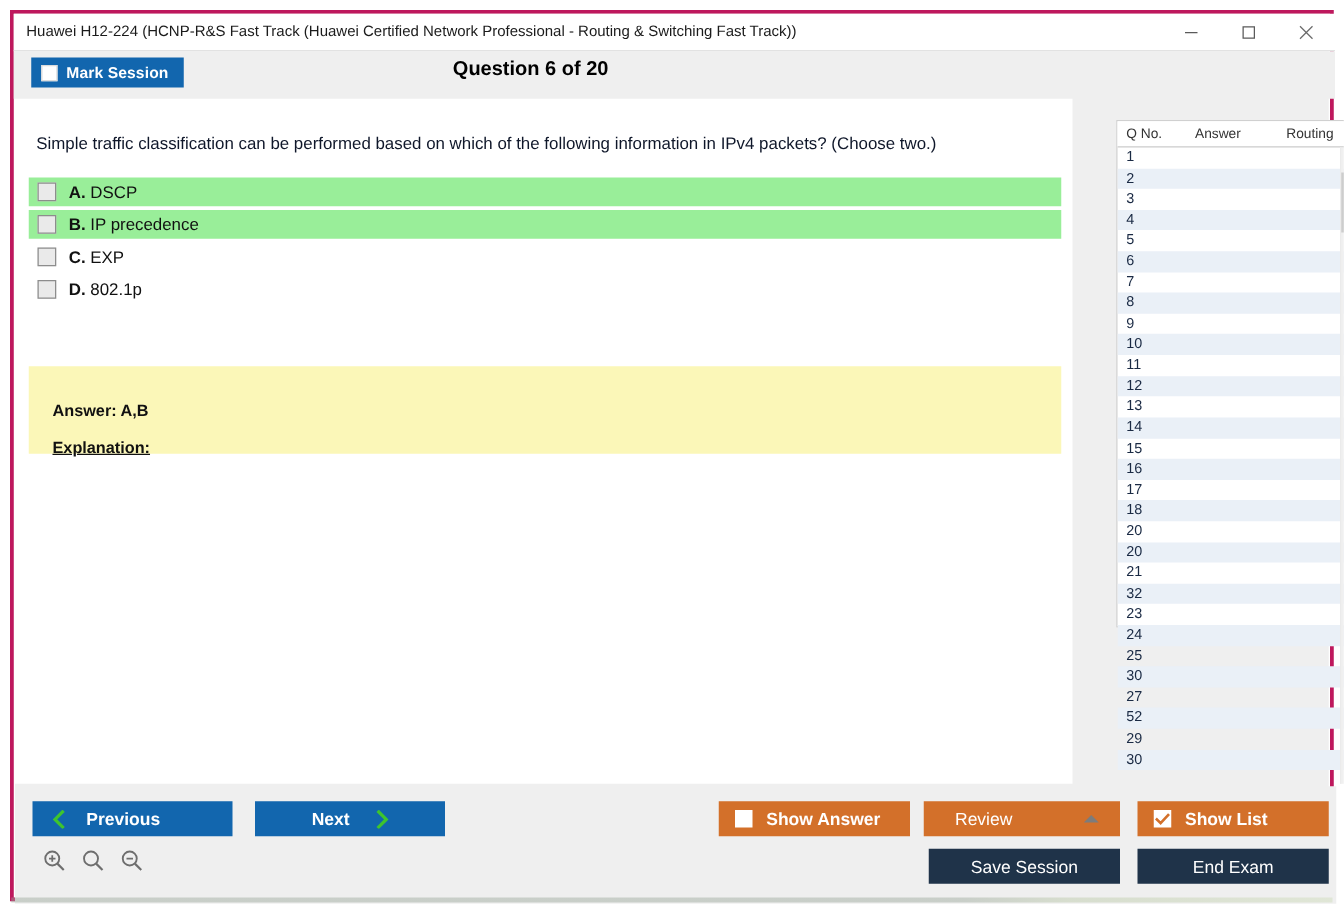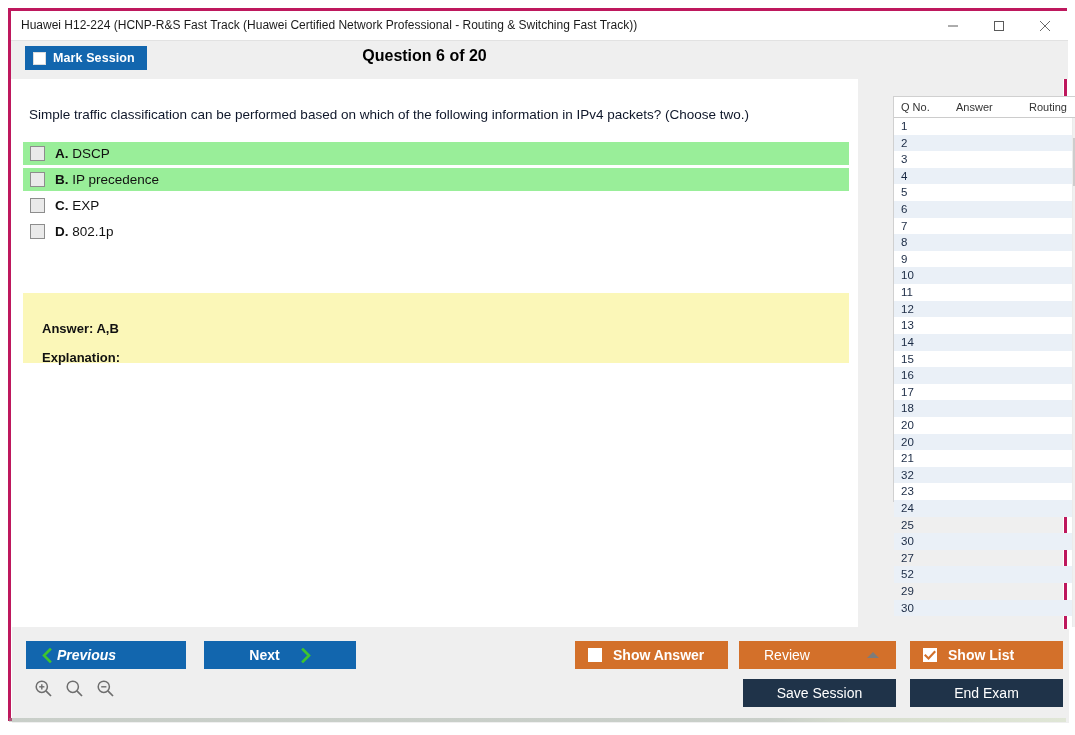--- a/index.html
+++ b/index.html
@@ -125,21 +125,21 @@
     position: absolute; left: 11px; top: 188px;
     width: 826px; height: 70px;
     background: #fbf7b8;
     margin-top: 26px;
   }
   .answerbox .line {
     position: absolute; left: 19px;
     font-size: 13px; font-weight: bold; color: #111111;
   }
   .answerbox .line.l1 { top: 28px; }
-  .answerbox .line.l2 { top: 57px; }
+  .answerbox .line.l2 { top: 57px; text-decoration: underline; }
 
   
   .listpane {
     position: absolute; left: 882px; top: 85px;
     width: 196px; height: 406px;
     background: #ffffff;
     border: 1px solid #d0d0d0;
   }
   .listhead {
     position: relative;
@@ -205,21 +205,21 @@
     display: flex; align-items: center;
     font-size: 14px; font-weight: bold;
     color: #ffffff;
     cursor: pointer;
     user-select: none;
   }
   .btn-blue { background: #1266ae; }
   .btn-orange { background: #d3702a; }
   .btn-navy { background: #1f3349; }
 
-  #prev-btn  { left: 14px;  top: 12px; width: 160px; height: 28px; justify-content: flex-start; padding-left: 16px; gap: 4px; font-style: italic; }
+  #prev-btn  { left: 14px;  top: 12px; width: 160px; height: 28px; justify-content: flex-start; padding-left: 16px; gap: 16px; }
   #next-btn  { left: 192px; top: 12px; width: 152px; height: 28px; justify-content: center; gap: 20px; }
   #show-answer-btn { left: 563px; top: 12px; width: 153px; height: 28px; padding-left: 13px; gap: 11px; }
   #review-btn { left: 727px; top: 12px; width: 157px; height: 28px; padding-left: 25px; justify-content: flex-start; font-weight: normal; font-size: 14px; }
   #show-list-btn { left: 898px; top: 12px; width: 153px; height: 28px; padding-left: 13px; gap: 11px; }
   #save-session-btn { left: 731px; top: 50px; width: 153px; height: 28px; justify-content: center; font-weight: normal; }
   #end-exam-btn { left: 898px; top: 50px; width: 153px; height: 28px; justify-content: center; font-weight: normal; }
 
   .chev { display: block; }
   .cb-white { width: 14px; height: 14px; background: #ffffff; flex: 0 0 auto; }
   .cb-white.checked {

